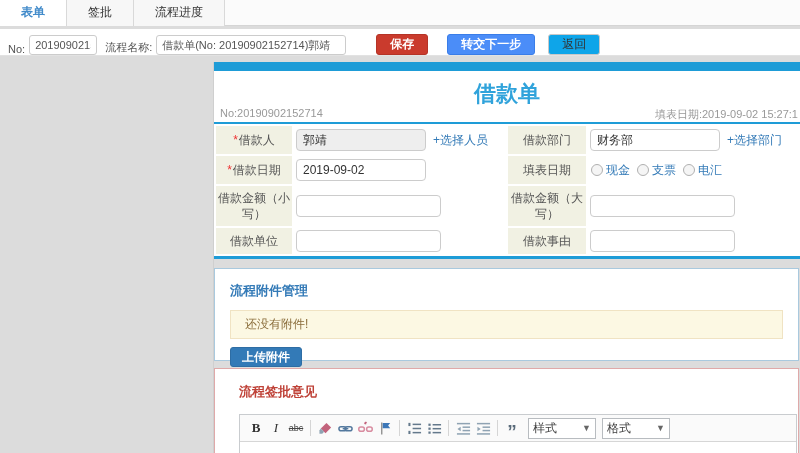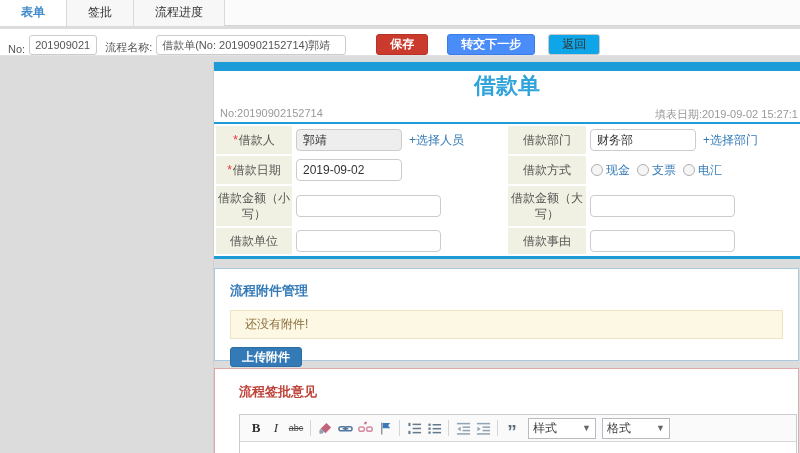--- a/index.html
+++ b/index.html
@@ -27,37 +27,37 @@
   .btn-next { margin-left:19px; background:#4b8df8; border:1px solid #3a7de8; color:#fff; font-weight:bold; }
   .btn-back { margin-left:13px; background:#0ea5e9; border:1px solid #c8c8c8; color:#333; }
 
   
   .content { position:absolute; left:213px; top:62px; width:587px; height:391px;
     background:#dcdcdc; border-left:1px solid #cfcfcf; overflow:hidden; }
   .accent-bar { width:100%; height:9px; background:#1e9cd7; }
 
   .form-sheet { background:#fff; width:100%; }
   .form-title { text-align:center; color:#30a3db; font-size:22px; font-weight:bold;
-    height:34px; }
+    padding-top:8px; height:34px; }
   .meta-row { position:relative; height:19px; border-bottom:2px solid #1e9cd7;
     font-size:11px; color:#999; }
   .meta-no { position:absolute; left:6px; top:2px; }
   .meta-date { position:absolute; right:2px; top:2px; white-space:nowrap; }
 
   .form-grid { width:985px; display:grid; padding:2px 0 2px 2px;
     grid-template-columns:76px 212px 78px 611px;
     grid-template-rows:28px 28px 40px 26px; gap:2px; }
   .cell-label { background:#f1f1e3; display:flex; align-items:center; justify-content:center;
     font-size:12px; color:#555; text-align:center; white-space:pre-line; line-height:1.35; }
   .cell-field { background:#fff; display:flex; align-items:center; }
   .req { color:#e33; margin-right:1px; }
   .f-input { height:22px; border:1px solid #ccc; border-radius:4px; font-size:12px;
     color:#333; padding:0 6px; margin-left:2px; background:#fff; }
   .f-input.ro { background:#eee; }
-  .f-input.w130 { width:106px; }
+  .f-input.w130 { width:130px; }
   .f-input.w145 { width:145px; }
   .pick-link { font-size:12px; color:#337ab7; margin-left:7px; text-decoration:none; cursor:pointer; }
   .radio-group { display:flex; align-items:center; margin-left:3px; }
   .radio-dot { width:12px; height:12px; border-radius:50%; border:1px solid #b0b0b0;
     background:#f5f5f5; display:inline-block; margin-right:3px; }
   .radio-label { font-size:12px; color:#337ab7; margin-right:7px; }
   .table-underline { width:100%; border-bottom:3px solid #1e9cd7; }
 
   
   .attach-panel { margin-top:9px; width:585px; height:93px; background:#fff;
@@ -128,21 +128,21 @@
         <div class="cell-label"><span>借款部门</span></div>
         <div class="cell-field">
           <input class="f-input w130" value="财务部" style="">
           <a class="pick-link">+选择部门</a>
         </div>
 
         <div class="cell-label"><span class="req">*</span><span>借款日期</span></div>
         <div class="cell-field">
           <input class="f-input w130" value="2019-09-02" style="">
         </div>
-        <div class="cell-label"><span>借款方式</span></div>
+        <div class="cell-label"><span>填表日期</span></div>
         <div class="cell-field">
           <span class="radio-group">
             <span class="radio-dot"></span>
             <span class="radio-label">现金</span>
             <span class="radio-dot"></span>
             <span class="radio-label">支票</span>
             <span class="radio-dot"></span>
             <span class="radio-label">电汇</span>
           </span>
         </div>

